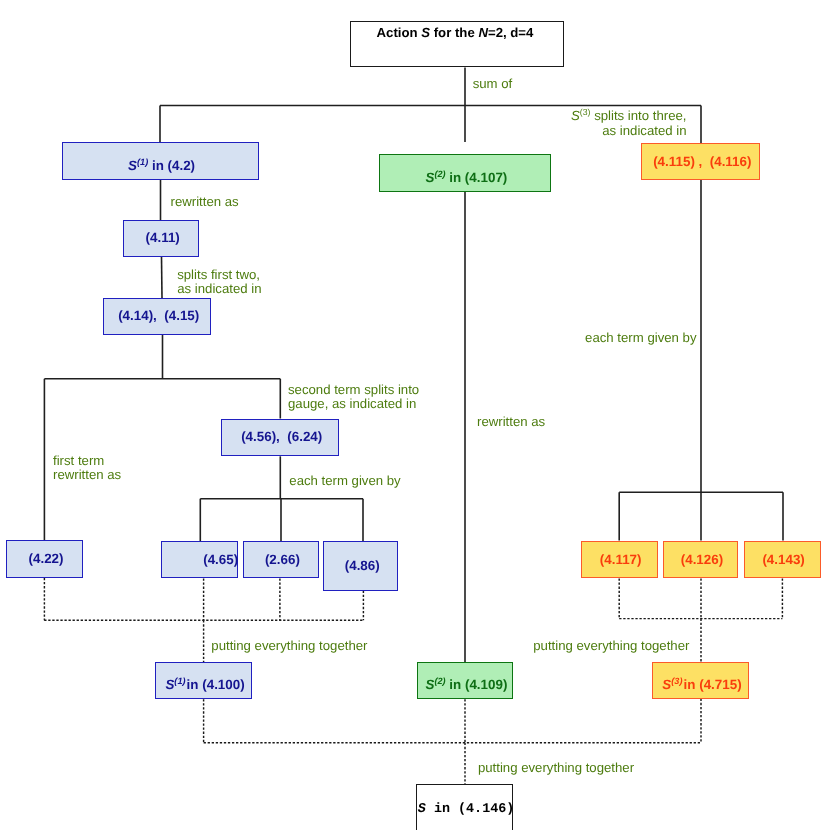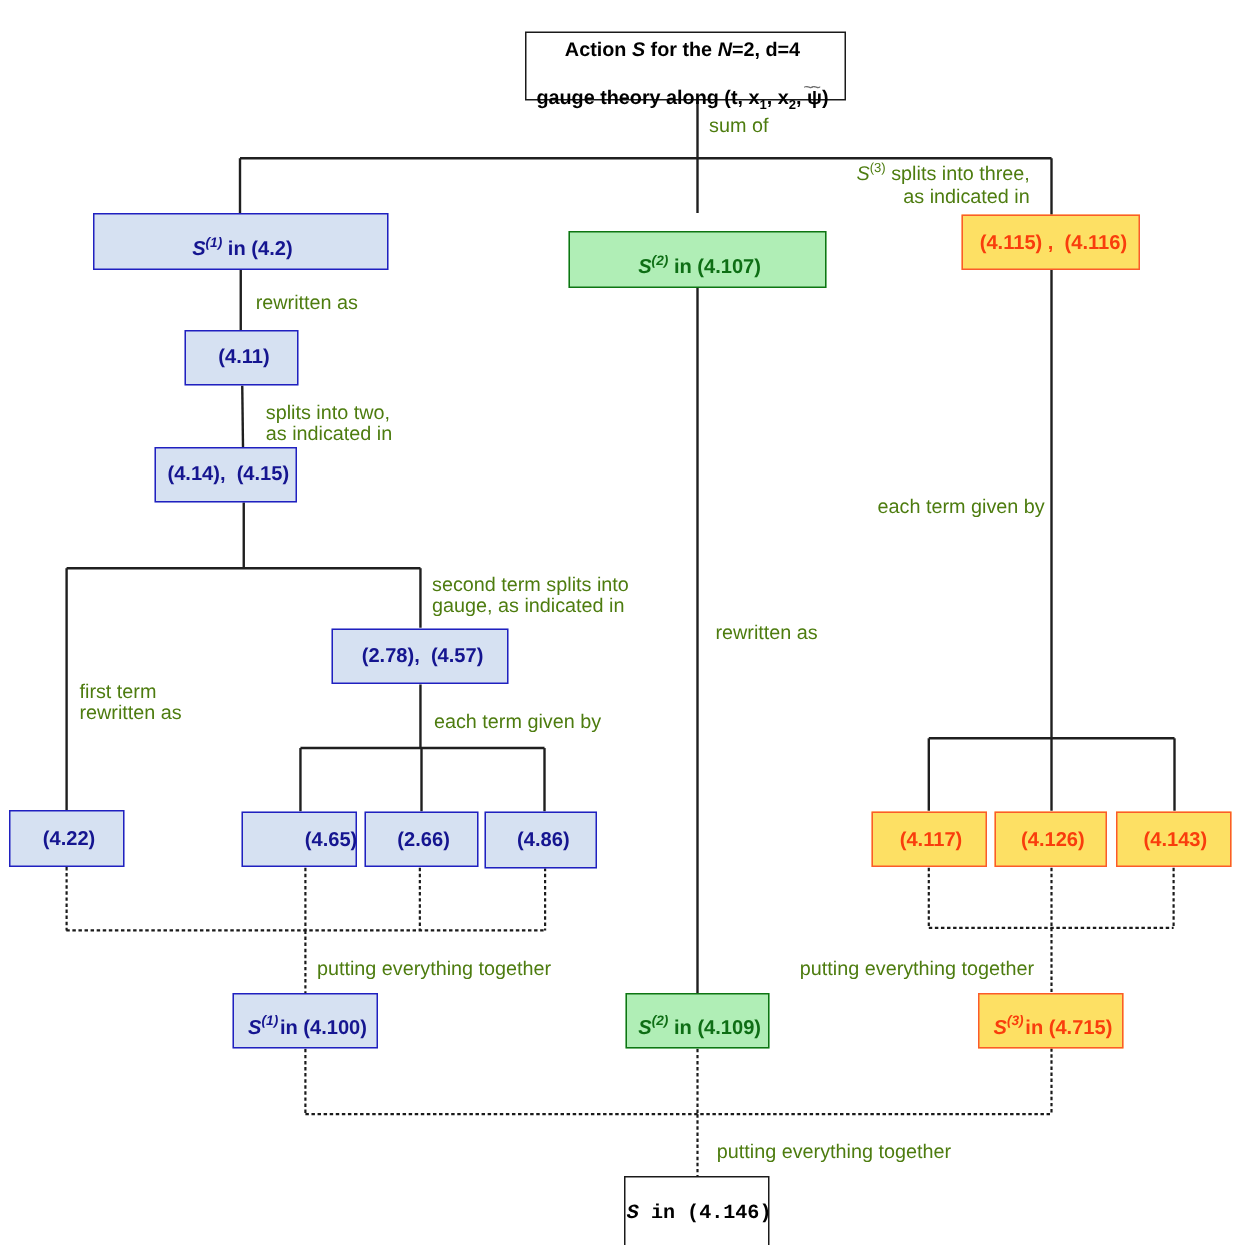--- a/index.html
+++ b/index.html
@@ -85,53 +85,52 @@
       <path d="M701,698.8 L701,742.8"></path>
 
       <path d="M465,699.2 L465,742.8"></path>
       <path d="M203.6,742.8 L701,742.8"></path>
       <path d="M465,742.8 L465,784.2"></path>
     </g>
   </svg>
 
   <div id="titlebox">
     <div class="tline"><span>Action </span><i>S</i><span> for the </span><i>N</i><span>=2, d=4</span></div>
-    <div class="tline"><span>gauge theory along (t, x</span><sub>1</sub><span>, x</span><sub>2</sub><span>, </span><span class="psiwrap"><span class="psitilde">~~</span><span>ψ</span></span><span>)</span></div>
   </div>
 
   <div class="node blue" style="left:61.6px;top:142px;width:197px;height:38px;">
     <span class="lbl sup-shift"><i>S</i><sup>(1)</sup><span> in (4.2)</span></span>
   </div>
   <div class="node green" style="left:378.9px;top:142px;width:172px;height:38px;margin-top:12px;">
     <span class="lbl sup-shift"><i>S</i><sup>(2)</sup><span> in (4.107)</span></span>
   </div>
   <div class="node orange" style="left:641.1px;top:143.3px;width:119.4px;height:36.7px;">
     <span class="lbl">(4.115) ,  (4.116)</span>
   </div>
 
   <div class="node blue" style="left:123.1px;top:219.9px;width:76.2px;height:37px;">
     <span class="lbl">(4.11)</span>
   </div>
-  <div class="node blue" style="left:103.2px;top:298.1px;width:95px;height:36.5px;">
+  <div class="node blue" style="left:103.2px;top:298.1px;width:108px;height:36.5px;">
     <span class="lbl">(4.14),  (4.15)</span>
   </div>
   <div class="node blue" style="left:221.2px;top:418.5px;width:118px;height:37.8px;">
-    <span class="lbl">(2.78),  (4.57)</span>
+    <span class="lbl">(4.56),  (6.24)</span>
   </div>
 
   <div class="node blue" style="left:6px;top:540.4px;width:77.1px;height:37.4px;">
     <span class="lbl">(4.22)</span>
   </div>
   <div class="node blue" style="left:161.1px;top:541.4px;width:77.2px;height:37.1px;padding-left:39px;">
     <span class="lbl">(4.65)</span>
   </div>
   <div class="node blue" style="left:242.5px;top:541.4px;width:76.8px;height:37.1px;">
     <span class="lbl">(2.66)</span>
   </div>
-  <div class="node blue" style="left:323.2px;top:541.4px;width:75.1px;height:38px;">
+  <div class="node blue" style="left:323.2px;top:541.4px;width:75.1px;height:50px;">
     <span class="lbl">(4.86)</span>
   </div>
 
   <div class="node orange" style="left:580.7px;top:540.5px;width:77px;height:37.9px;">
     <span class="lbl">(4.117)</span>
   </div>
   <div class="node orange" style="left:663px;top:540.5px;width:74.9px;height:37.9px;">
     <span class="lbl">(4.126)</span>
   </div>
   <div class="node orange" style="left:743.6px;top:540.5px;width:77px;height:37.9px;">
@@ -146,21 +145,21 @@
   </div>
   <div class="node orange" style="left:652.1px;top:662.3px;width:96.8px;height:36.5px;">
     <span class="lbl sup-shift"><i>S</i><sup>(3)</sup><span> in (4.715)</span></span>
   </div>
   <div class="node plain" style="left:416.4px;top:784.2px;width:96.4px;height:52px;font-family:Liberation Mono, monospace;">
     <span class="lbl"><i>S</i><span> in (4.146)</span></span>
   </div>
 
   <div class="lab" style="left:472.7px;top:76.5px;">sum of</div>
   <div class="lab" style="left:170.5px;top:194.8px;">rewritten as</div>
-  <div class="lab" style="left:177.2px;top:267.6px;"><span>splits into two,</span><br><span>as indicated in</span></div>
+  <div class="lab" style="left:177.2px;top:267.6px;"><span>splits first two,</span><br><span>as indicated in</span></div>
 
   <div class="lab r" style="right:143.5px;top:109.3px;"><span><i>S</i><sup>(3)</sup><span> splits into three,</span></span><br><span>as indicated in</span></div>
 
   <div class="lab" style="left:288px;top:383.2px;"><span>second term splits into</span><br><span>gauge, as indicated in</span></div>
   <div class="lab" style="left:53px;top:454px;"><span>first term</span><br><span>rewritten as</span></div>
   <div class="lab" style="left:289.3px;top:474px;">each term given by</div>
   <div class="lab r" style="right:133.5px;top:331.1px;">each term given by</div>
   <div class="lab" style="left:477px;top:414.5px;">rewritten as</div>
   <div class="lab" style="left:211.3px;top:639px;">putting everything together</div>
   <div class="lab r" style="right:140.6px;top:639px;">putting everything together</div>

